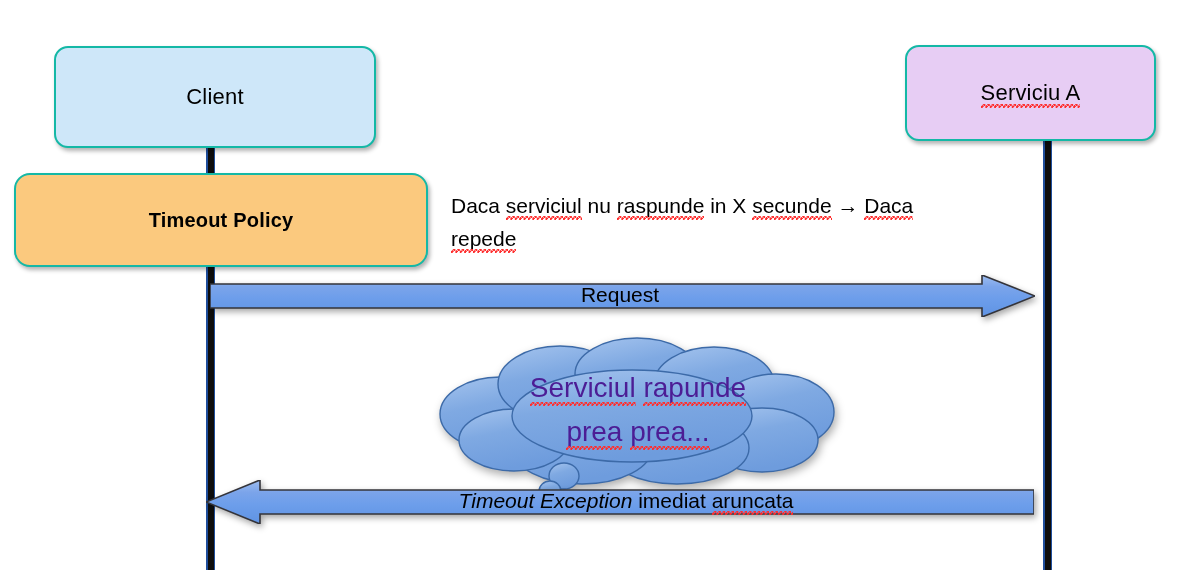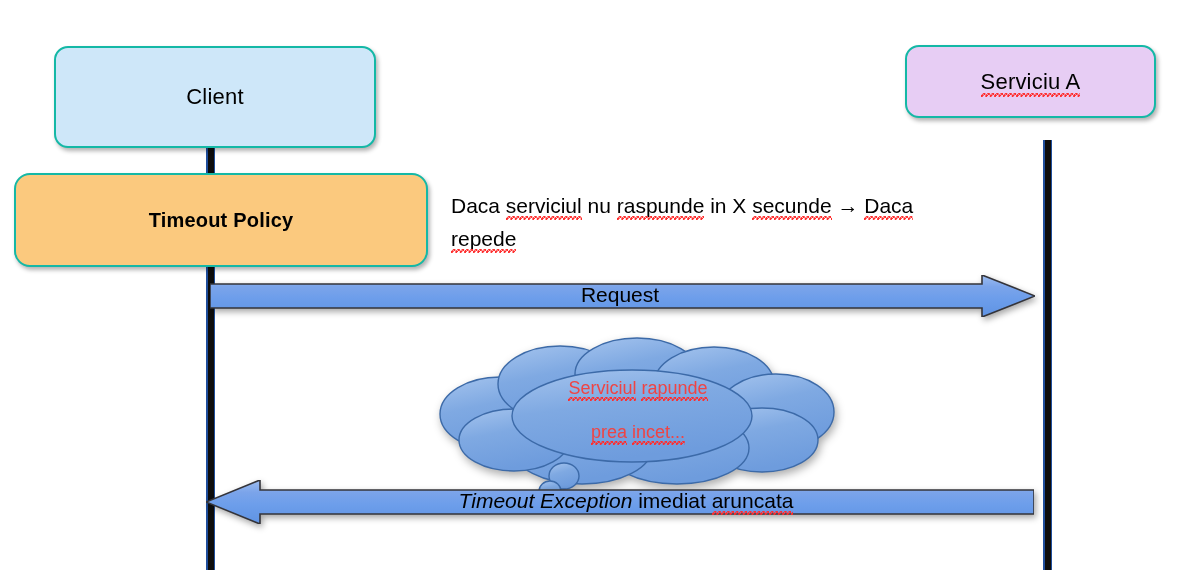--- a/index.html
+++ b/index.html
@@ -45,21 +45,21 @@
     font-size: 21px;
     letter-spacing: .2px;
     white-space: nowrap;
   }
 
   #box-client {
     left: 54px; top: 46px; width: 322px; height: 102px;
     background: #cee7f9;
   }
   #box-service {
-    left: 905px; top: 45px; width: 251px; height: 73px;
+    left: 905px; top: 45px; width: 251px; height: 96px;
     background: #e7cdf4;
   }
   #box-timeout-policy {
     left: 14px; top: 173px; width: 414px; height: 94px;
     background: #fbc97e;
     border-radius: 16px;
     text-align: center;
   }
   #box-timeout-policy .node-label { font-weight: bold; font-size: 20px; }
   #box-client .node-label   { font-size: 22px; }
@@ -120,23 +120,23 @@
     left: 432px; top: 336px;
     width: 412px; height: 160px;
     z-index: 2;
     filter: drop-shadow(2px 4px 4px rgba(0,0,0,0.32));
   }
   #cloud-text {
     position: absolute;
     left: 452px; top: 366px;
     width: 372px;
     text-align: center;
-    font-size: 18px;
+    font-size: 28px;
     line-height: 44px;
-    color: #ef4444;
+    color: #4c1d95;
     z-index: 5;
   }
 </style>
 </head>
 <body>
 
 <div id="canvas">
 
   <div class="lifeline" id="lifeline-client"></div>
   <div class="lifeline" id="lifeline-service"></div>
@@ -191,21 +191,21 @@
       <ellipse cx="330" cy="104" rx="56" ry="32"></ellipse>
       <ellipse cx="245" cy="112" rx="72" ry="36"></ellipse>
       <ellipse cx="150" cy="112" rx="70" ry="36"></ellipse>
       <ellipse cx="82" cy="104" rx="55" ry="31"></ellipse>
       <ellipse cx="200" cy="80" rx="120" ry="46"></ellipse>
       <ellipse cx="132" cy="140" rx="15" ry="13"></ellipse>
       <ellipse cx="118" cy="155" rx="11" ry="10"></ellipse>
     </g>
   </svg>
   <div id="cloud-text">
-    <span class="sp">Serviciul</span><span> </span><span class="sp">rapunde</span><br><span class="sp">prea</span><span> </span><span class="sp">incet...</span>
+    <span class="sp">Serviciul</span><span> </span><span class="sp">rapunde</span><br><span class="sp">prea</span><span> </span><span class="sp">prea...</span>
   </div>
 
   <svg class="block-arrow" id="arrow-timeout-exception" viewBox="0 0 828 44" preserveAspectRatio="none">
     <defs>
       <linearGradient id="gradLeft" x1="0" y1="0" x2="0" y2="1">
         <stop offset="0%" stop-color="#9dbdf0"></stop>
         <stop offset="28%" stop-color="#7ba4ea"></stop>
         <stop offset="55%" stop-color="#6d9eeb"></stop>
         <stop offset="100%" stop-color="#5f93e3"></stop>
       </linearGradient>

